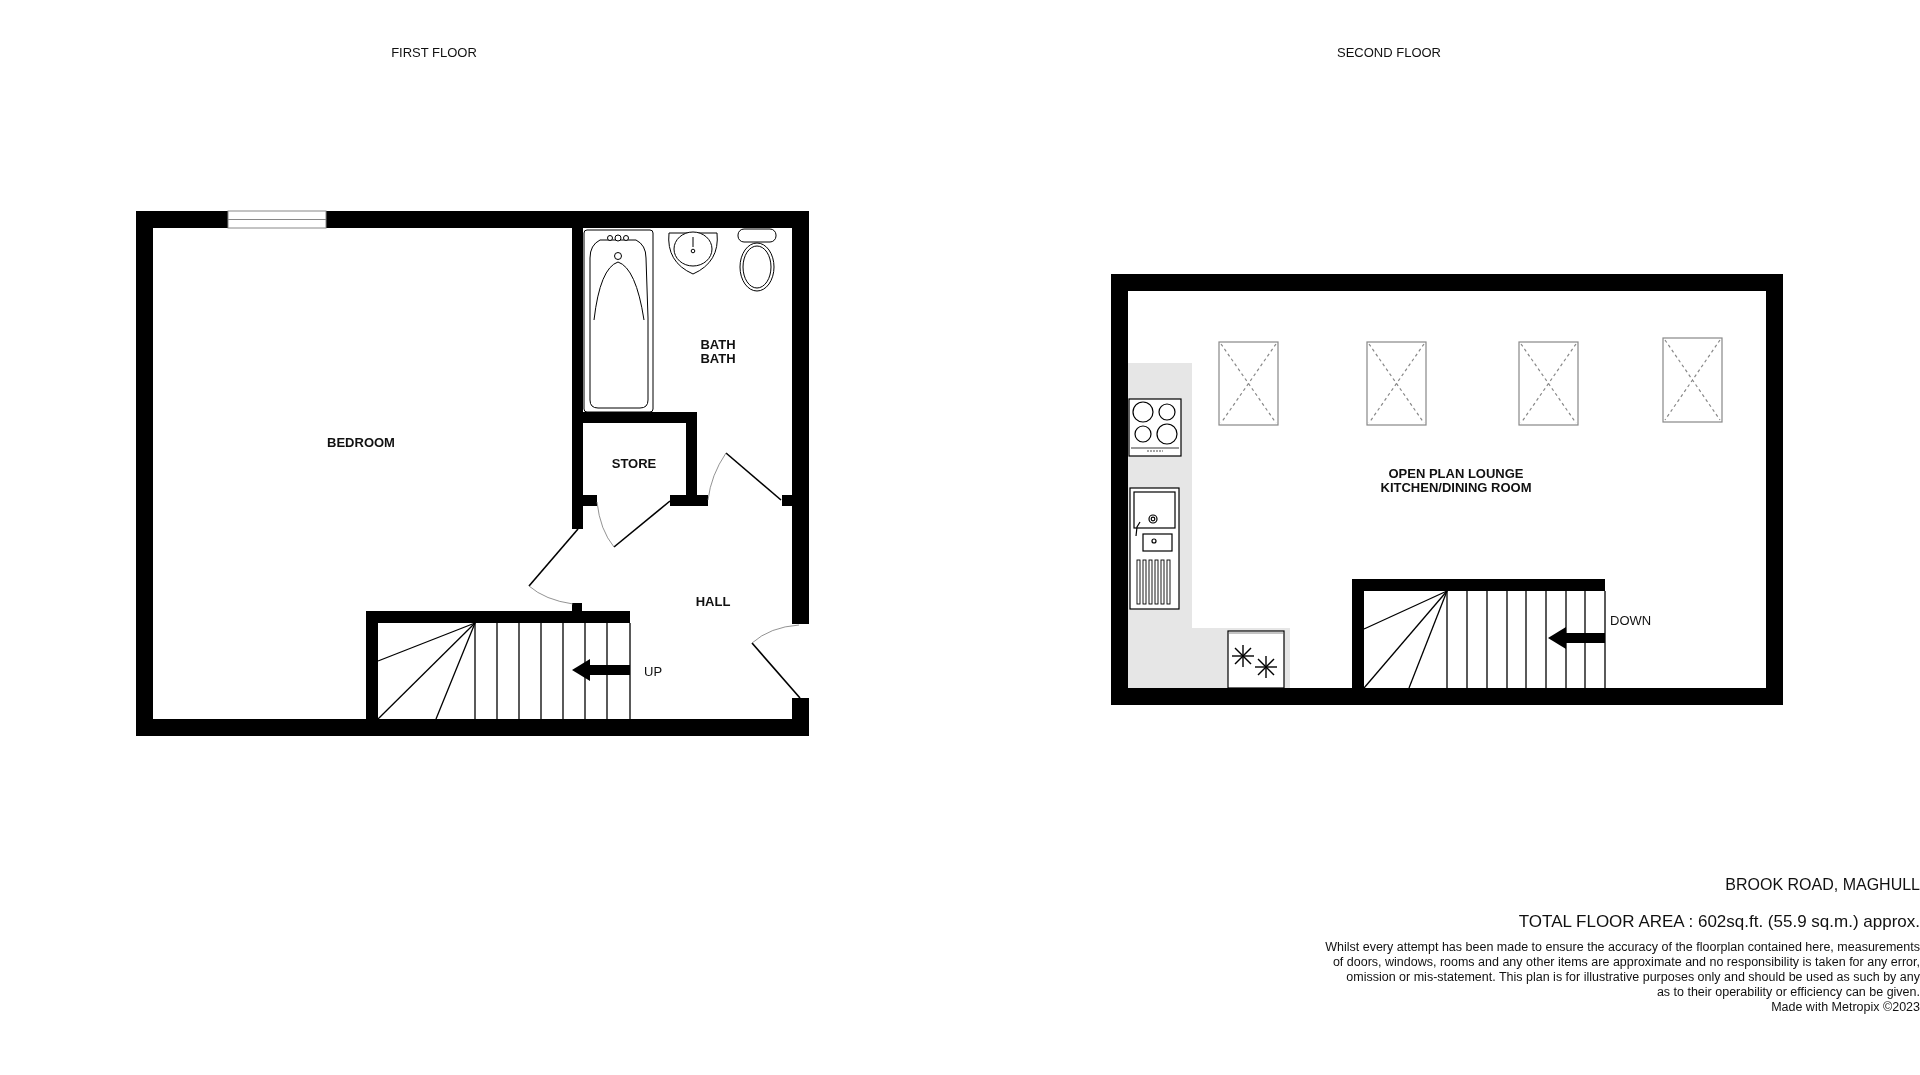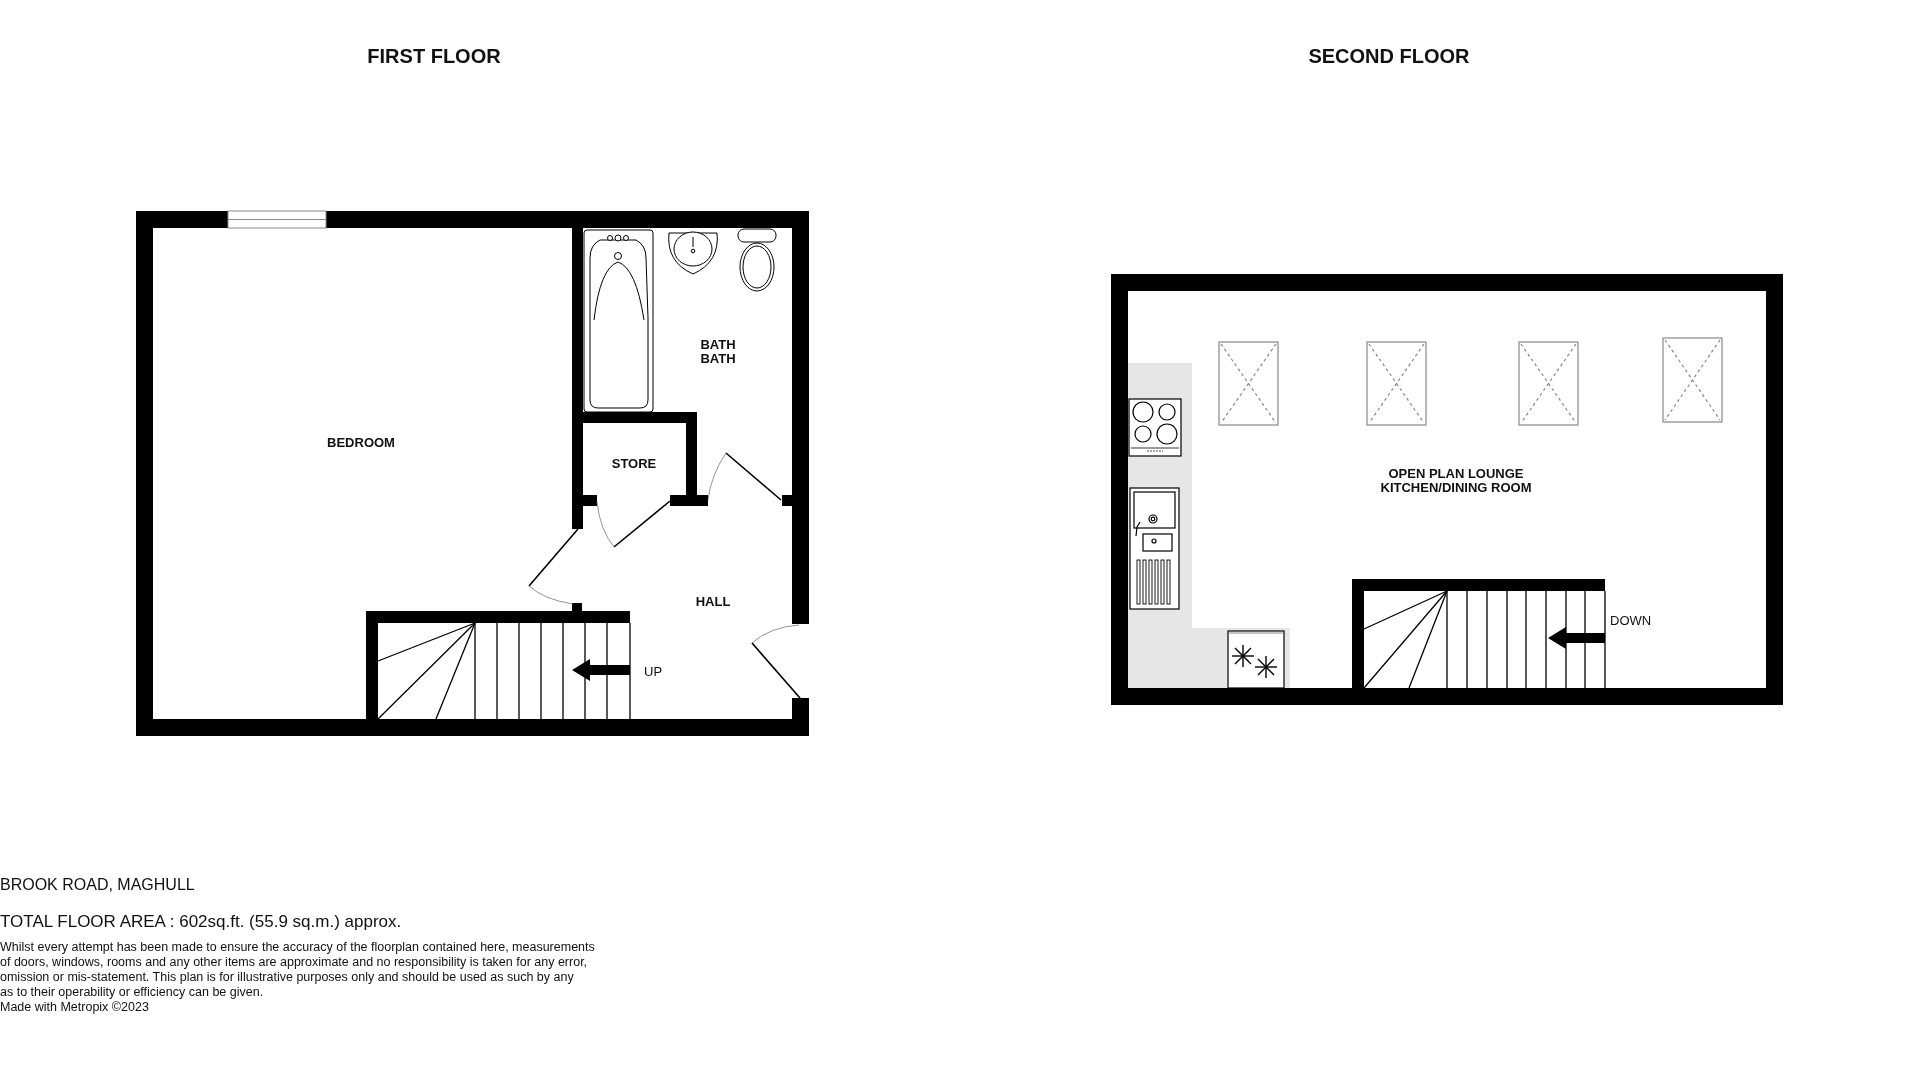--- a/index.html
+++ b/index.html
@@ -1,21 +1,21 @@
 <!DOCTYPE html>
 <html><head>
 <meta charset="utf-8">
 <style>
   html, body { margin:0; padding:0; background:#ffffff; }
   body { width:1920px; height:1075px; position:relative; overflow:hidden; font-family:"Liberation Sans", sans-serif; color:#111; }
-  .floor-title { position:absolute; top:45px; font-size:20px; letter-spacing:0; transform:translateX(-50%); white-space:nowrap;font-weight:bold; }
+  .floor-title { position:absolute; top:45px; font-size:13px; letter-spacing:0; transform:translateX(-50%); white-space:nowrap; }
   .room-label { position:absolute; font-weight:bold; font-size:13px; text-align:center; transform:translate(-50%,-50%); line-height:14px; white-space:nowrap; }
   .stair-label { position:absolute; font-size:13px; transform:translateY(-50%); }
   svg.plan { position:absolute; left:0; top:0; }
-  .footer { position:absolute; left:0; width:1920px; text-align:left; }
+  .footer { position:absolute; left:0; width:1920px; text-align:right; }
   .address { top:876px; font-size:16px; }
   .area { top:912px; font-size:17px; }
   .disclaimer { top:940px; font-size:12.5px; line-height:15px; }
   .disclaimer div { white-space:nowrap; }
 </style>
 </head>
 <body>
 
 <div class="floor-title" style="left:434px;">FIRST FLOOR</div>
 <div class="floor-title" style="left:1389px;">SECOND FLOOR</div>

